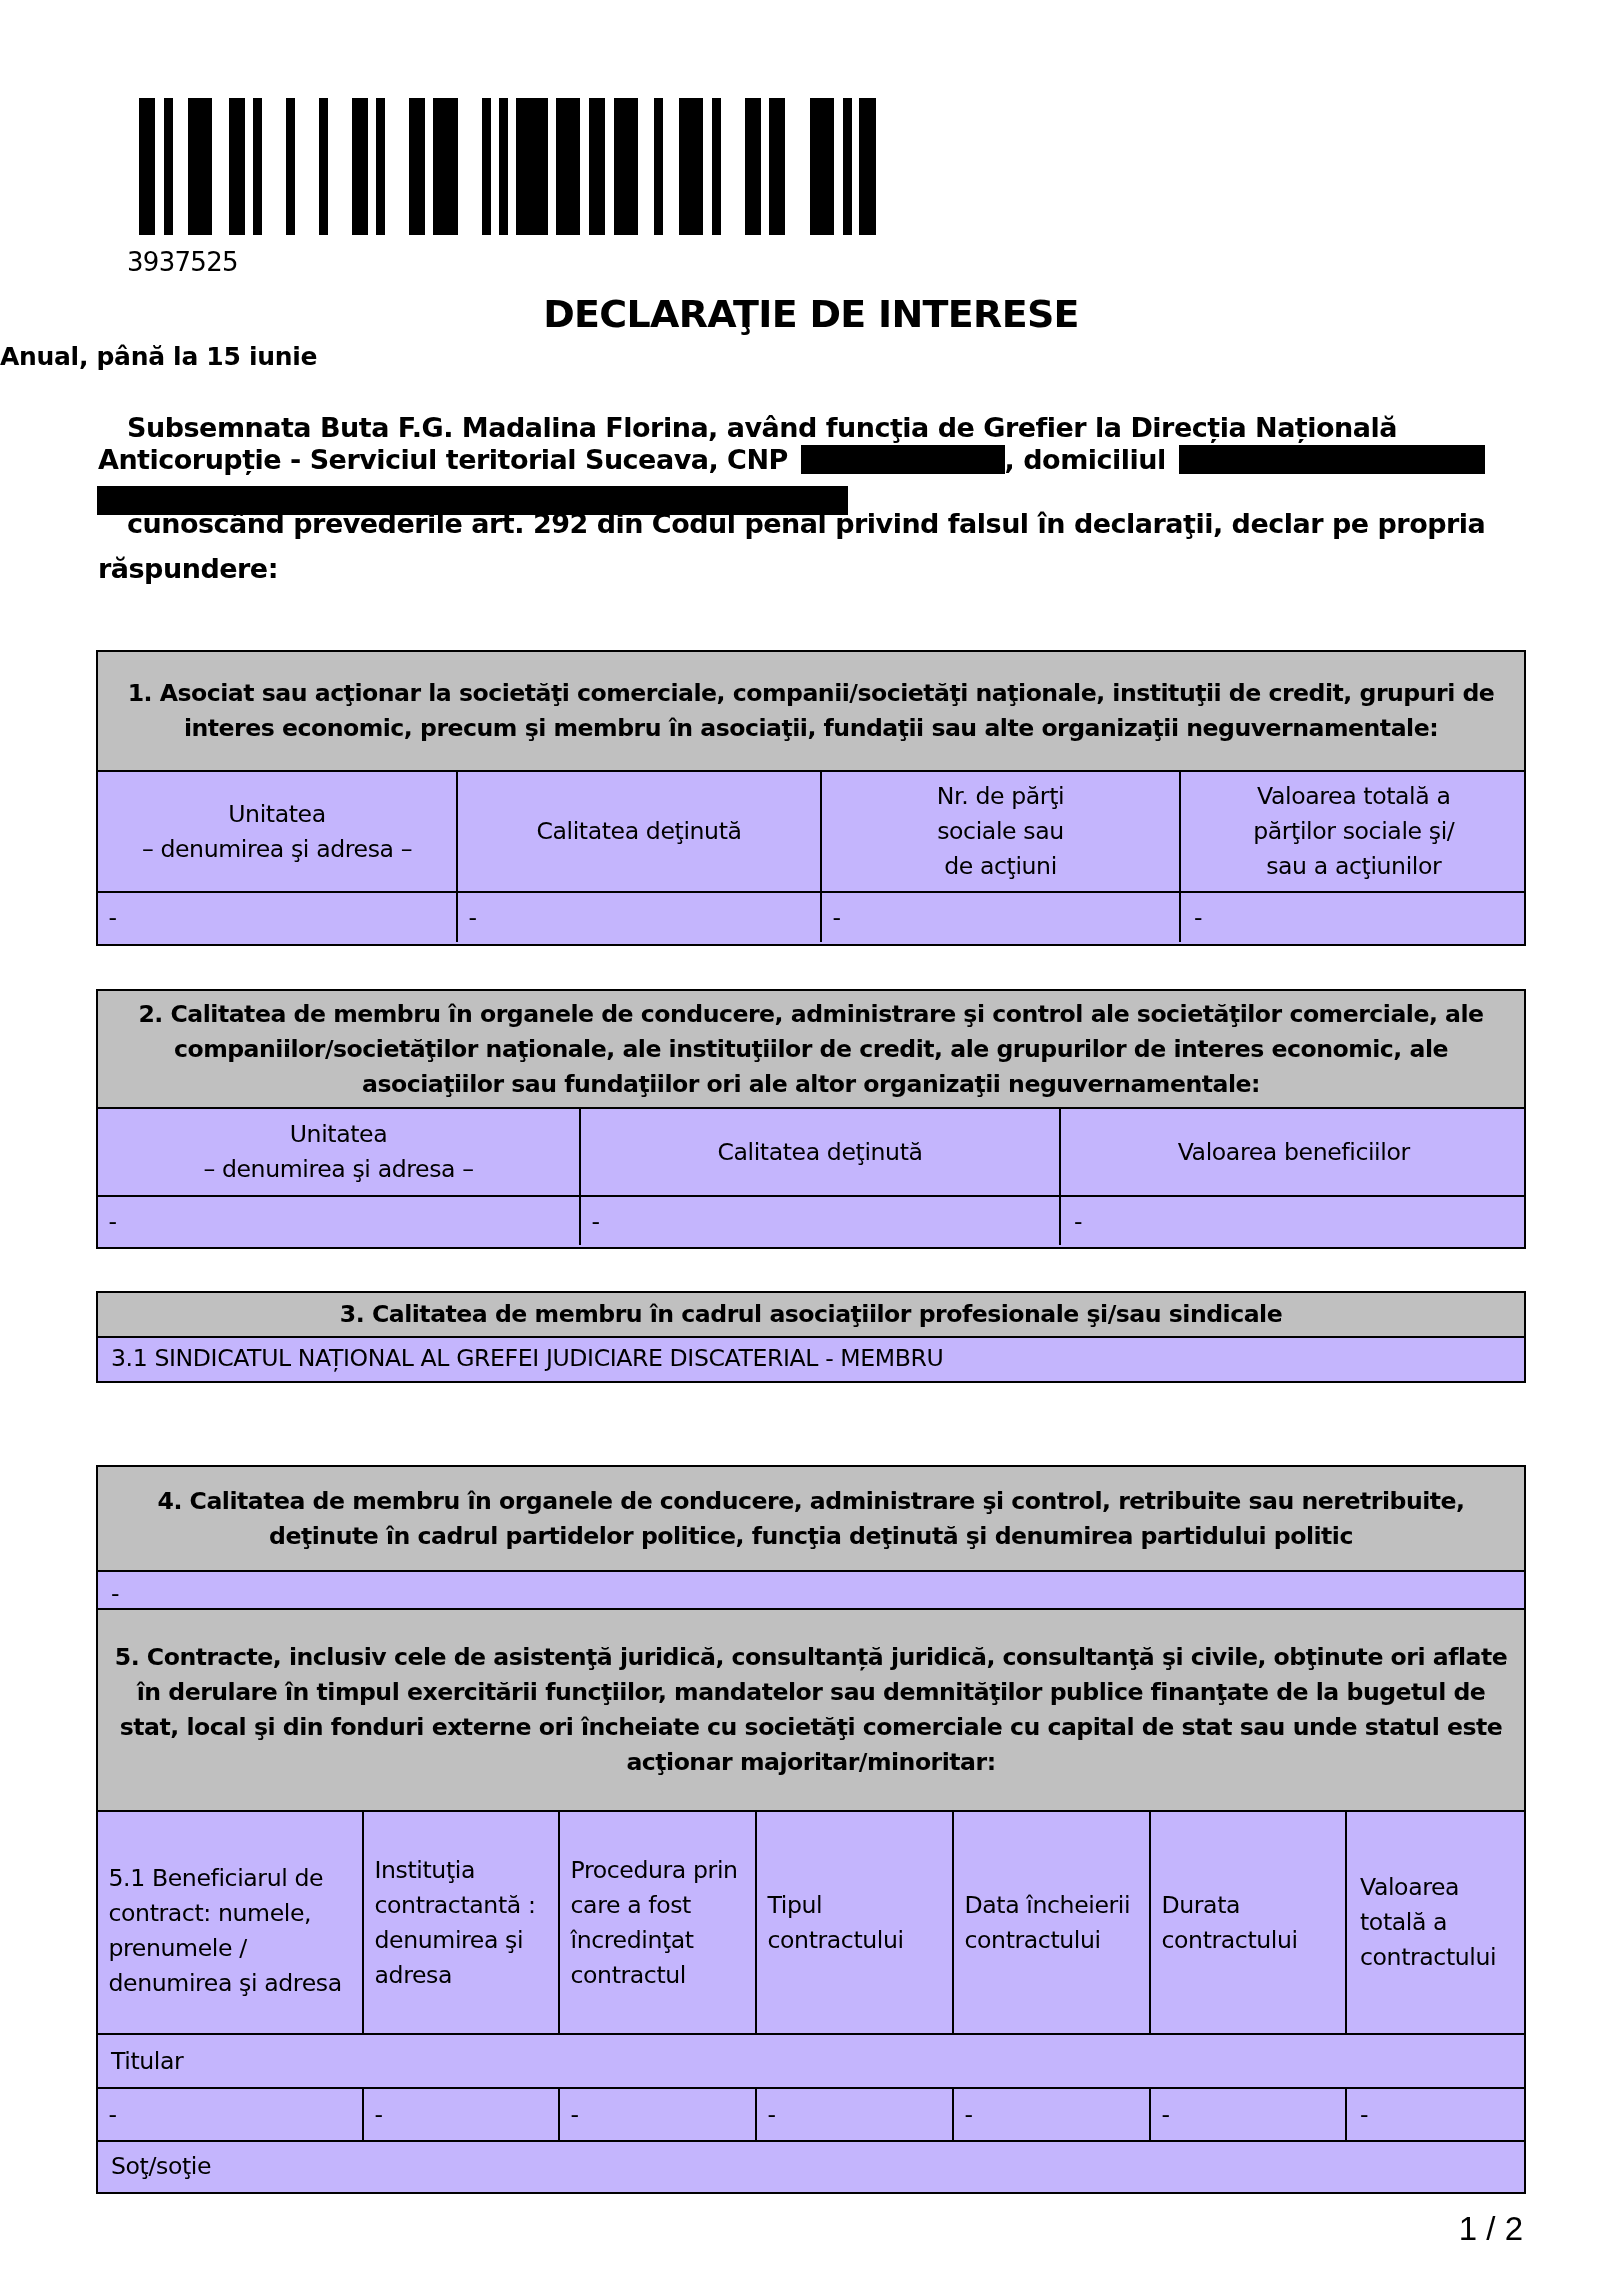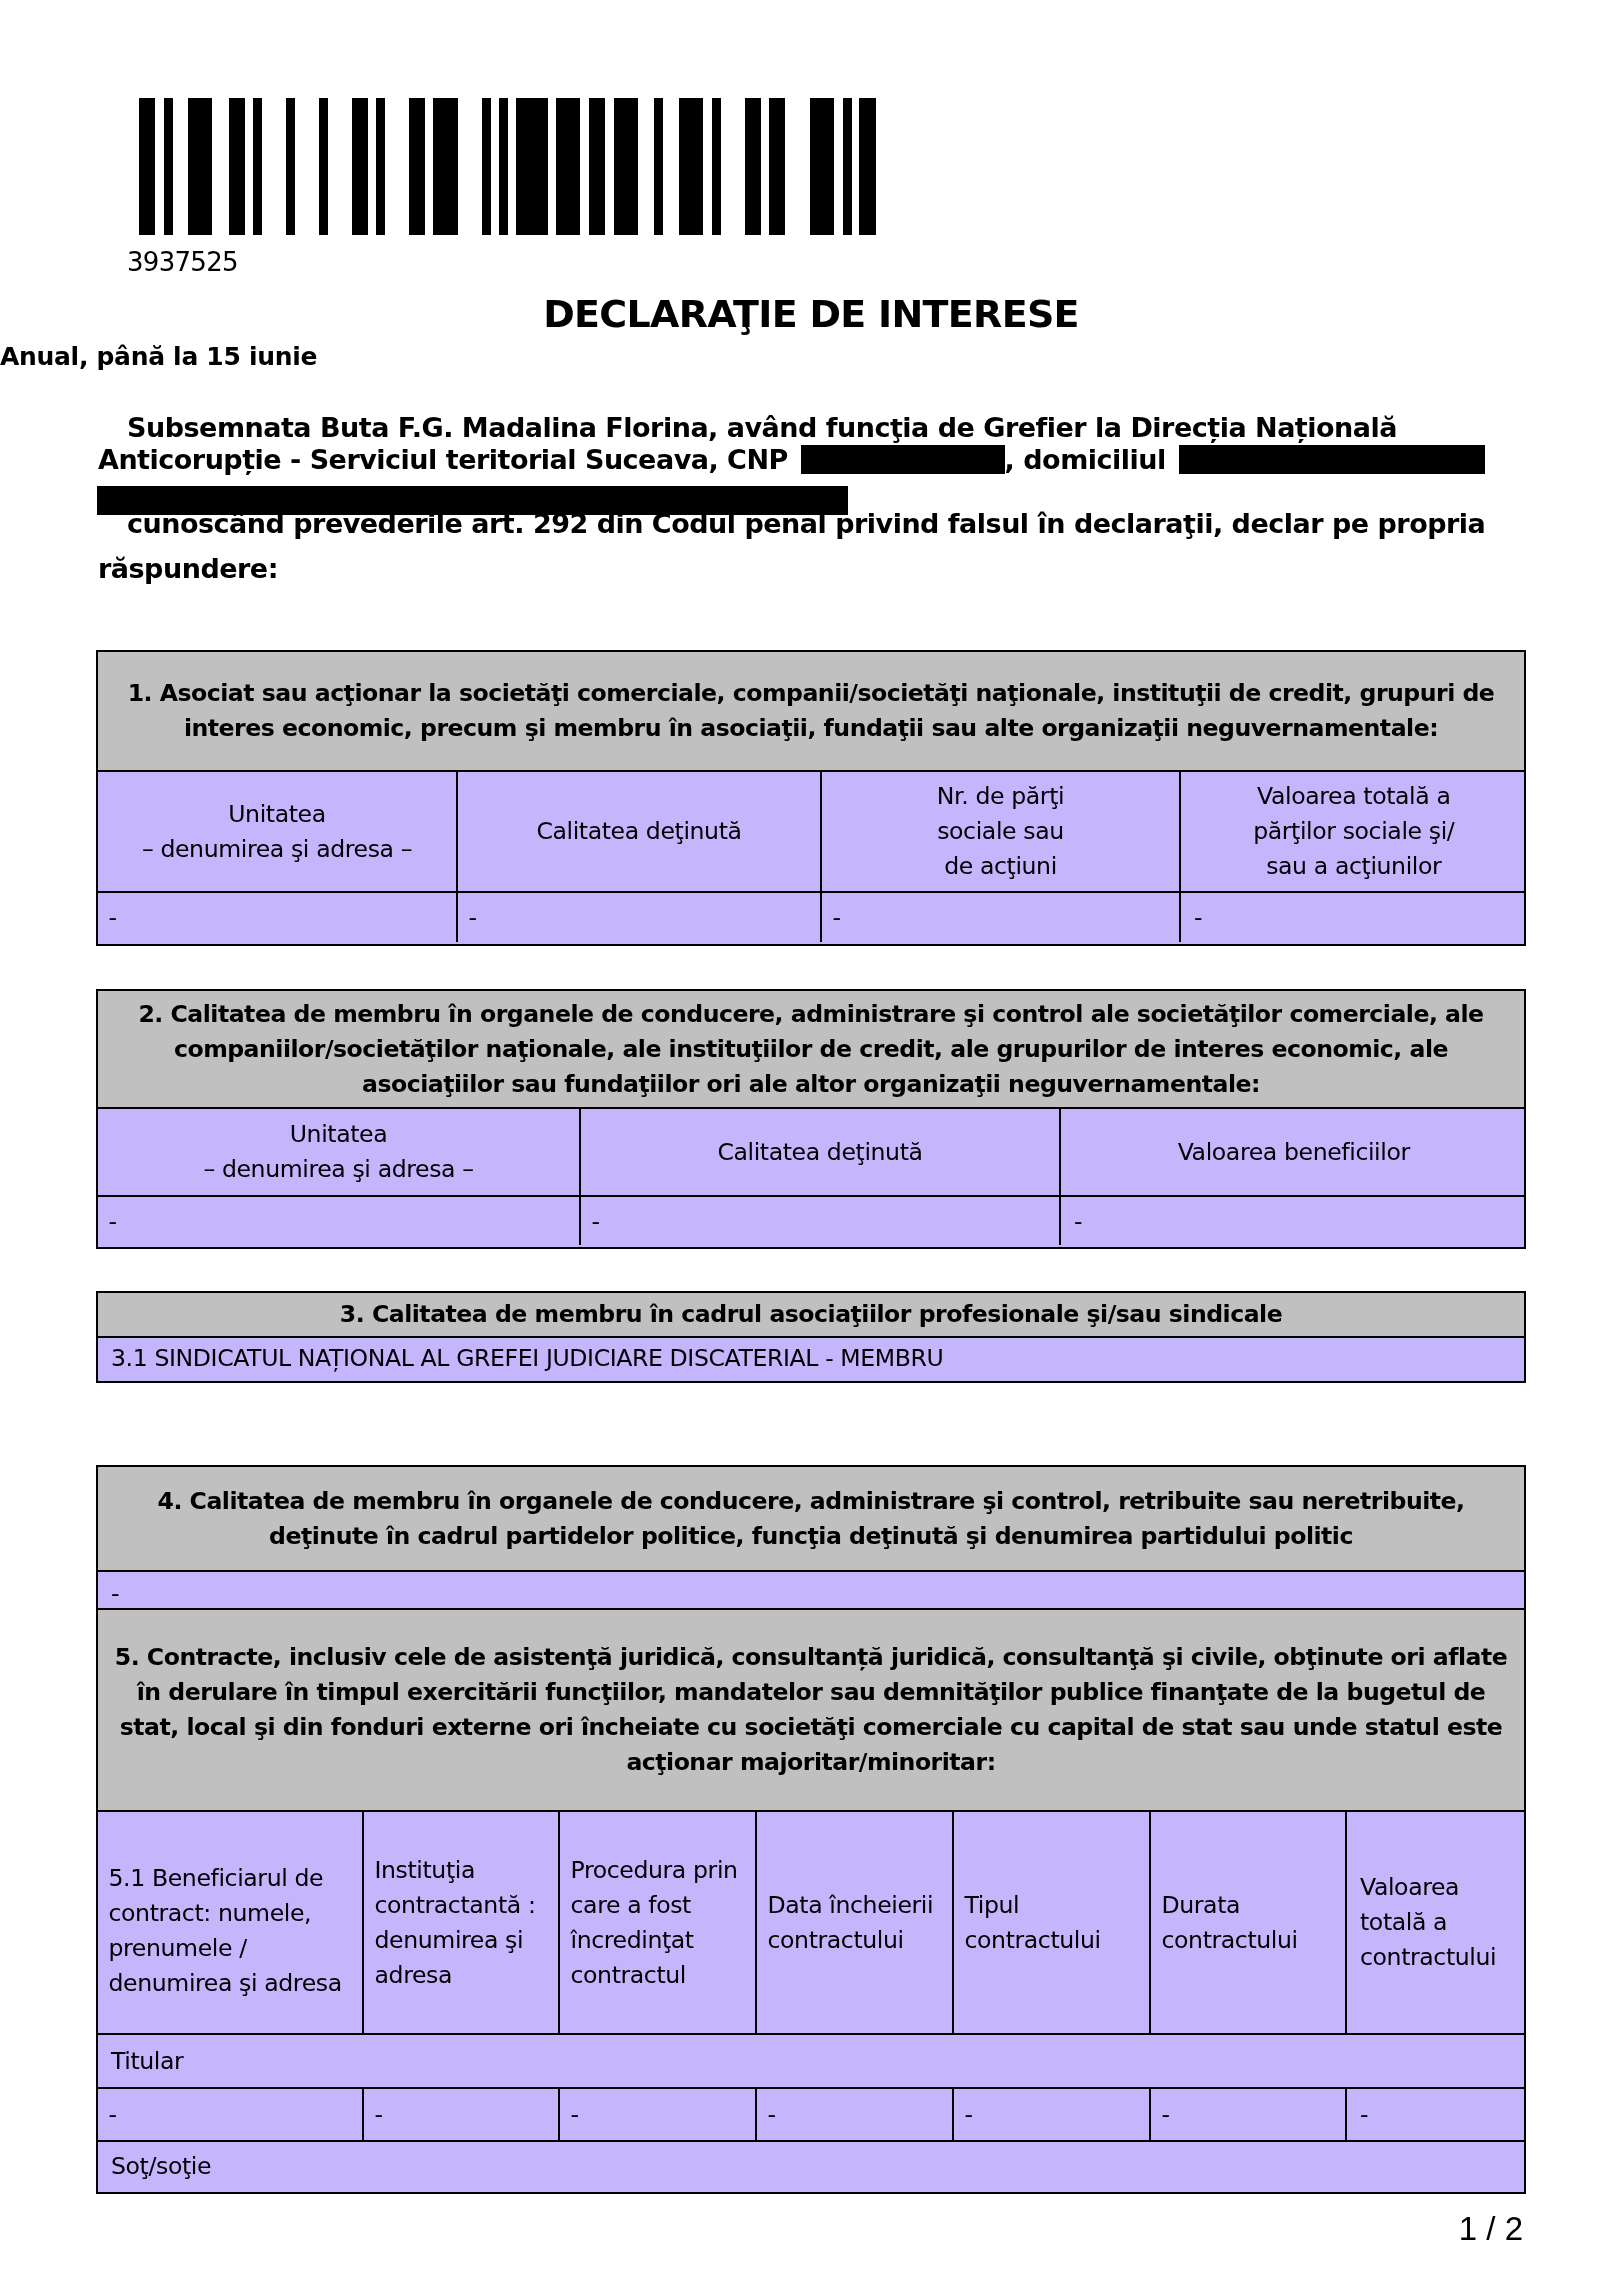--- a/index.html
+++ b/index.html
@@ -136,22 +136,22 @@
     <div class="cell full">-</div>
   </div>
 </div>
 
 <div class="section" style="top:1608px; height:586px;">
   <div class="sec-header" style="height:202px;">5. Contracte, inclusiv cele de asistenţă juridică, consultanță juridică, consultanţă şi civile, obţinute ori aflate în derulare în timpul exercitării funcţiilor, mandatelor sau demnităţilor publice finanţate de la bugetul de stat, local şi din fonduri externe ori încheiate cu societăţi comerciale cu capital de stat sau unde statul este acţionar majoritar/minoritar:</div>
   <div class="row" style="height:223px;">
     <div class="cell top" style="width:266px; align-items:center;">5.1 Beneficiarul de contract: numele, prenumele / denumirea şi adresa</div>
     <div class="cell" style="width:196px;">Instituţia contractantă : denumirea şi adresa</div>
     <div class="cell" style="width:197px;">Procedura prin care a fost încredinţat contractul</div>
+    <div class="cell" style="width:197px;">Tipul contractului</div>
     <div class="cell" style="width:197px;">Data încheierii contractului</div>
-    <div class="cell" style="width:197px;">Tipul contractului</div>
     <div class="cell" style="width:196px;">Durata contractului</div>
     <div class="cell" style="flex:1;">Valoarea totală a contractului</div>
   </div>
   <div class="row" style="height:54px;">
     <div class="cell full">Titular</div>
   </div>
   <div class="row" style="height:53px;">
     <div class="cell" style="width:266px;">-</div>
     <div class="cell" style="width:196px;">-</div>
     <div class="cell" style="width:197px;">-</div>

